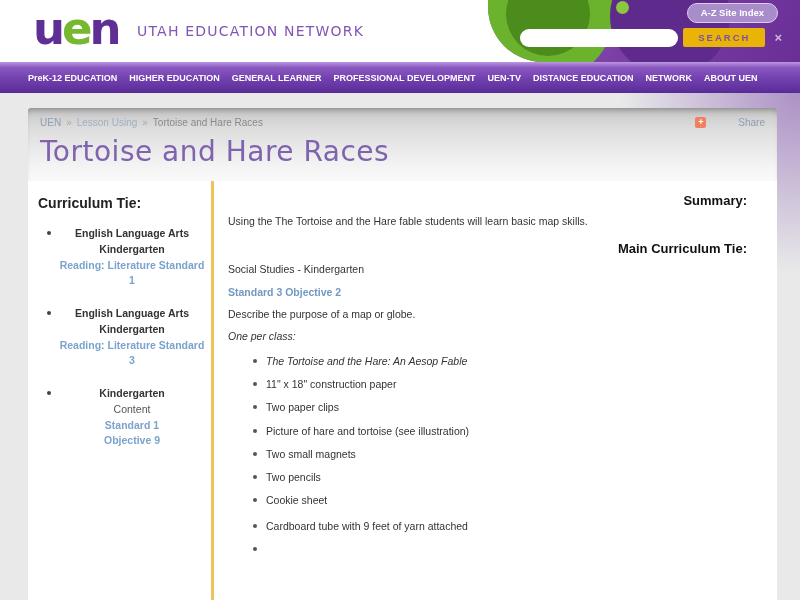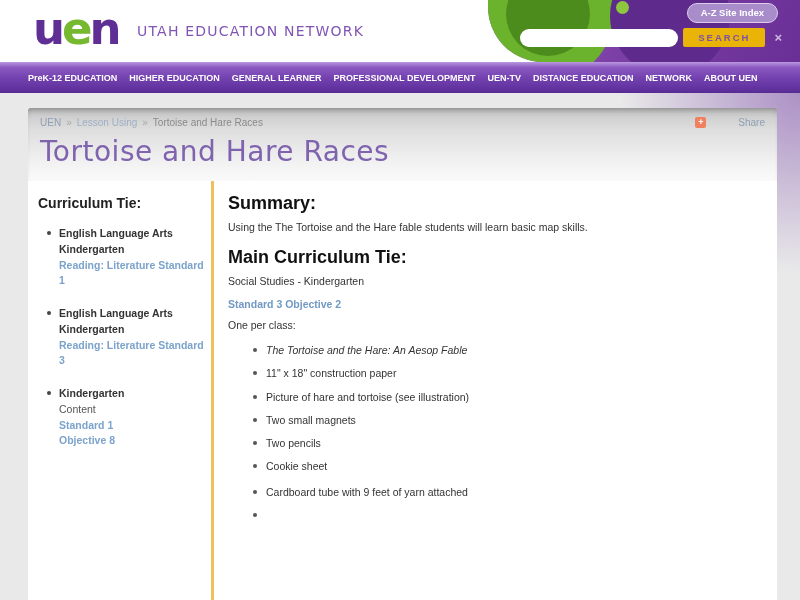--- a/index.html
+++ b/index.html
@@ -63,35 +63,35 @@
   .share-icon::before{content:"+";}
   .share-label{color:#8d9fb5;font-size:10px;margin-left:27px;}
   .page-title{font-family:"DejaVu Sans",sans-serif;font-size:28px;font-weight:normal;
        color:var(--title-purple,#7f63ae);letter-spacing:.5px;padding:7px 0 13px;}
 
   
   .content-box{flex:1;display:flex;background:#fff;}
   .sidebar{width:183px;padding:14px 6px 0 10px;}
   .sidebar-heading{font-size:14px;font-weight:bold;color:#222;margin-bottom:15px;}
   .tie-list{list-style:none;padding-left:9px;}
-  .tie-item{position:relative;padding-left:12px;margin-bottom:17px;font-size:10.5px;line-height:1.5;}
+  .tie-item{position:relative;padding-left:12px;margin-bottom:17px;font-size:10.5px;line-height:1.5;text-align:center;}
   .tie-item::before{content:"";position:absolute;left:0;top:5px;width:4px;height:4px;border-radius:50%;background:#444;}
   .tie-bold{display:block;font-weight:bold;color:#333;}
   .tie-plain{display:block;color:#555;}
   .tie-link{display:block;color:var(--link-blue,#7ba3cc);font-weight:bold;cursor:pointer;}
 
   .divider{width:3px;background:var(--divider-gold,#eec15c);}
 
   .main{flex:1;padding:12px 22px 20px 14px;font-size:10.5px;color:#333;}
-  .main h2{font-size:18px;color:#111;margin:11px 0 6px;}
+  .main h2{font-size:13px;color:#111;margin:11px 8px 6px;text-align:right;}
   .main h2.first{margin-top:0;}
   .main p{margin:3px 0 7px;line-height:1.5;}
   .main p.spaced{margin-bottom:10px;}
   .link-bold{color:#7199c4;font-weight:bold;cursor:pointer;}
-  .italic-label{margin:6px 0 9px;}
+  .italic-label{font-style:italic;margin:6px 0 9px;}
   .mat-list{list-style:none;padding-left:25px;margin:12px 0 6px;}
   .mat-list li{position:relative;padding-left:13px;margin-bottom:9px;line-height:1.35;}
   .mat-list li::before{content:"";position:absolute;left:0;top:5px;width:4px;height:4px;border-radius:50%;background:#555;}
   li.italic, .italic{font-style:italic;}
 </style>
 </head>
 <body>
 
 <div class="header">
   <div class="logo"><span>u</span><span class="logo-e">e</span><span>n</span></div>
@@ -155,39 +155,41 @@
           </li>
           <li class="tie-item">
             <span class="tie-bold">English Language Arts</span>
             <span class="tie-bold">Kindergarten</span>
             <span class="tie-link">Reading: Literature Standard 3</span>
           </li>
           <li class="tie-item">
             <span class="tie-bold">Kindergarten</span>
             <span class="tie-plain">Content</span>
             <span class="tie-link">Standard 1</span>
-            <span class="tie-link">Objective 8</span>
+            <span class="tie-link">Objective 9</span>
           </li>
         </ul>
       </div>
 
       <div class="divider"></div>
 
       <div class="main">
         <h2 class="first">Summary:</h2>
         <p class="spaced">Using the The Tortoise and the Hare fable students will learn basic map skills.</p>
 
         <h2>Main Curriculum Tie:</h2>
         <p>Social Studies - Kindergarten</p>
         <p><span class="link-bold">Standard 3 Objective 2</span></p>
+        <p>Describe the purpose of a map or globe.</p>
 
         <div class="italic-label">One per class:</div>
         <ul class="mat-list">
           <li class="italic">The Tortoise and the Hare: An Aesop Fable</li>
           <li>11" x 18" construction paper</li>
+          <li>Two paper clips</li>
           <li>Picture of hare and tortoise (see illustration)</li>
           <li>Two small magnets</li>
           <li>Two pencils</li>
           <li>Cookie sheet</li>
         </ul>
 
         <ul class="mat-list">
           <li>Cardboard tube with 9 feet of yarn attached</li>
           <li></li>
         </ul>

